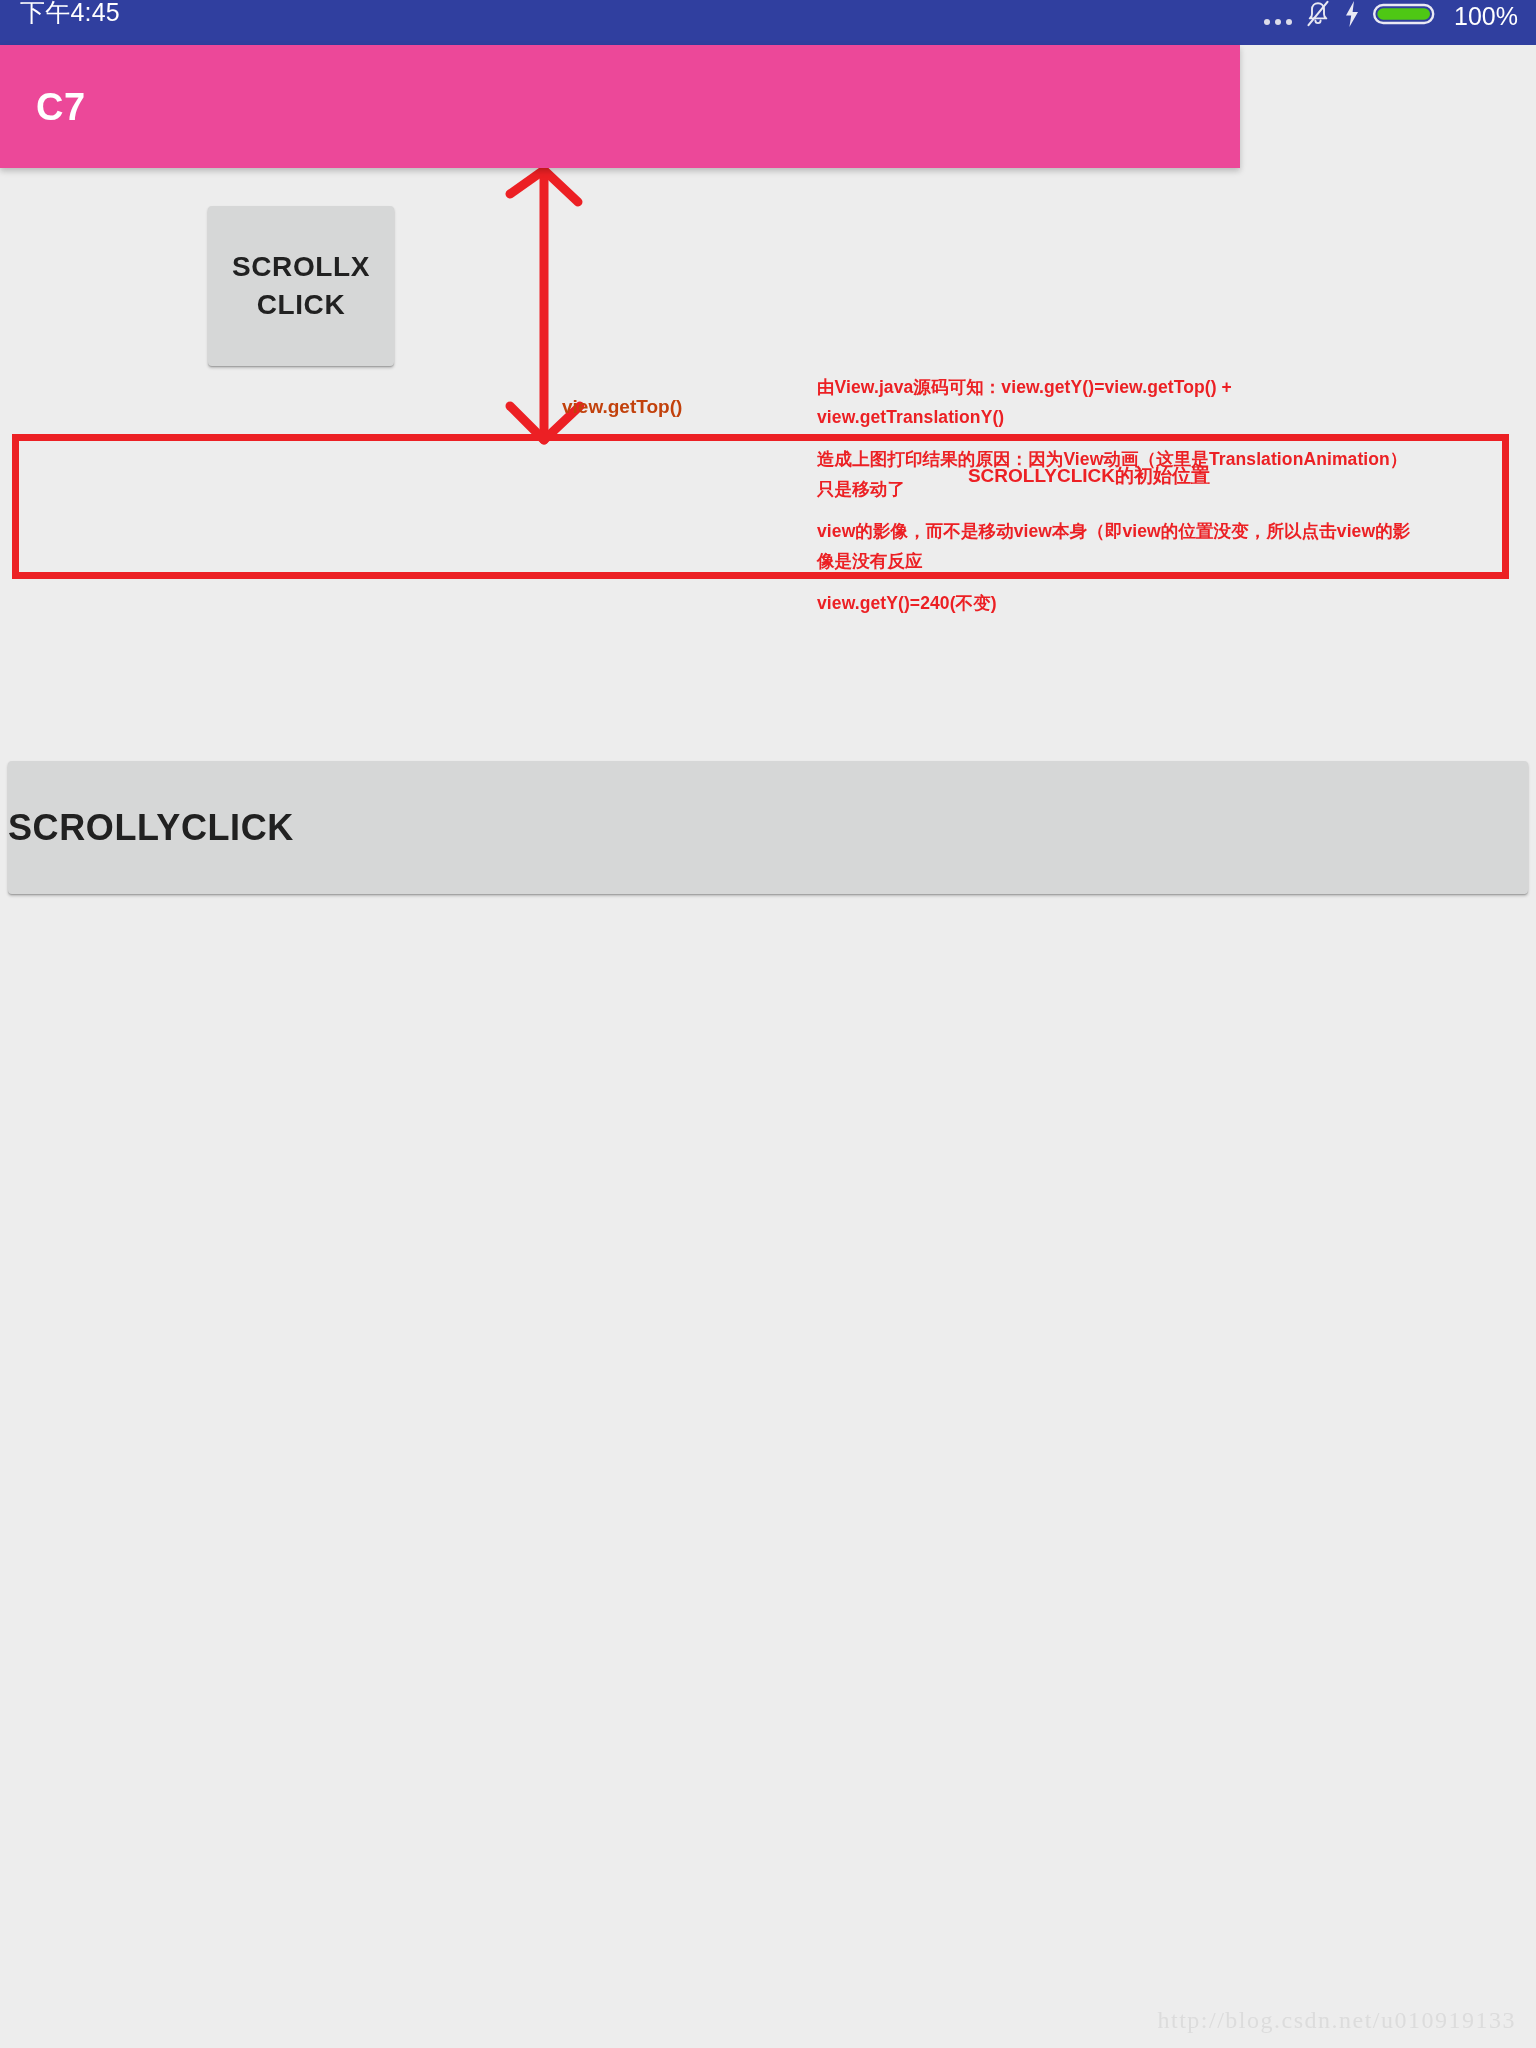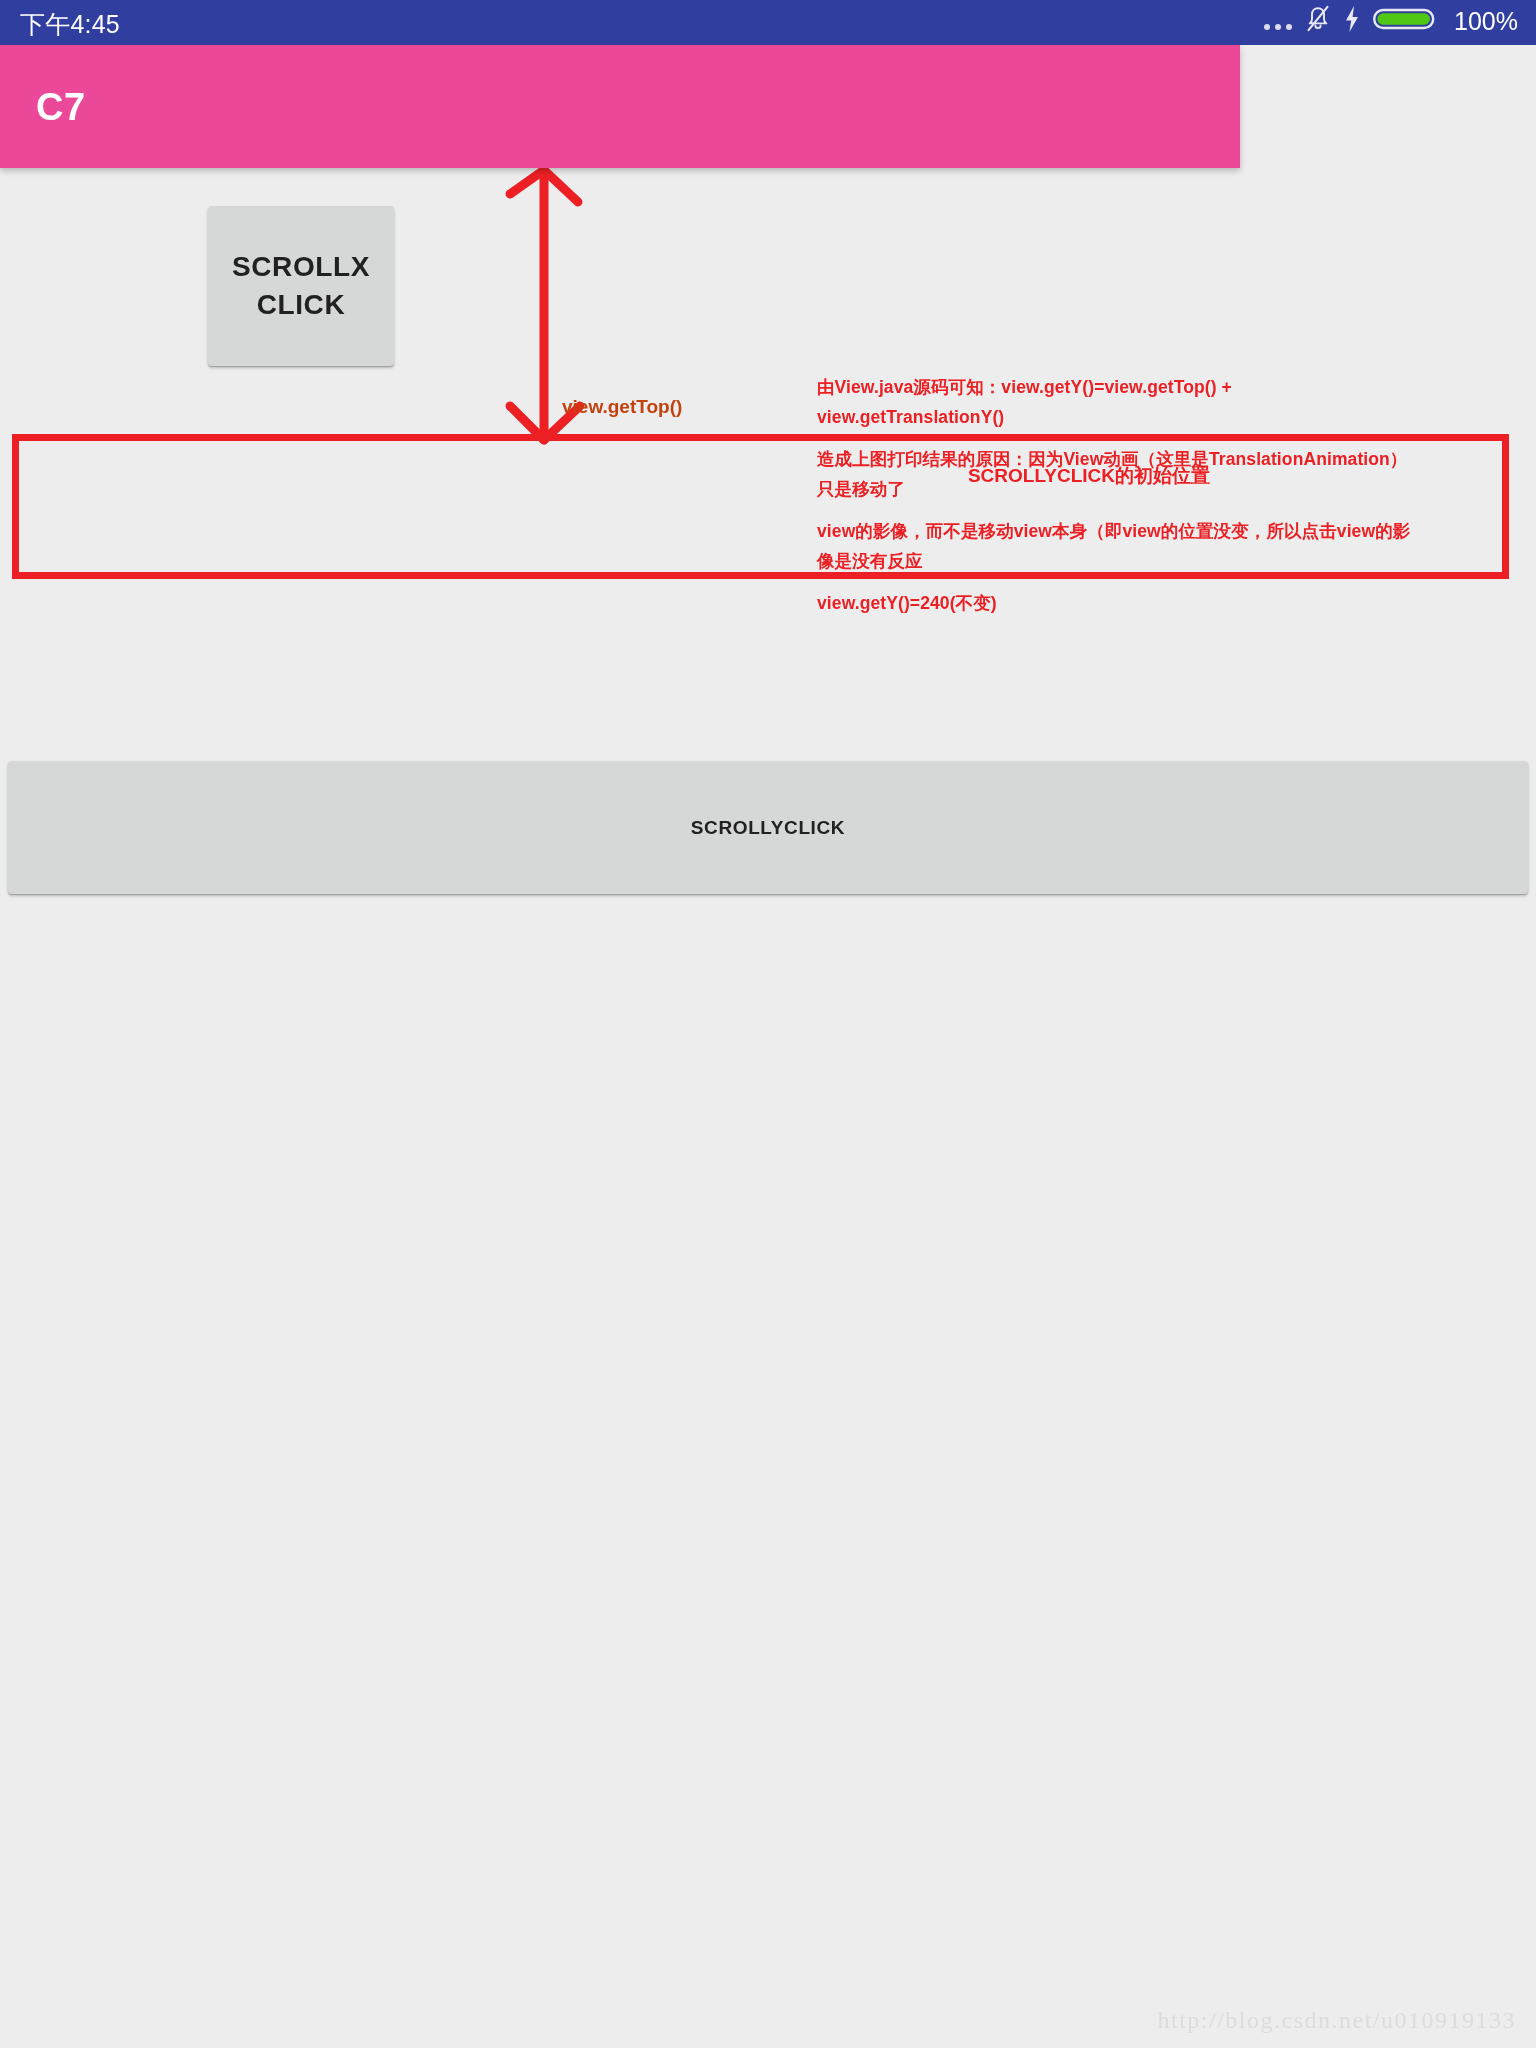--- a/index.html
+++ b/index.html
@@ -16,24 +16,24 @@
   }
 
   
   #status-bar {
     position: absolute;
     left: 0; top: 0;
     width: 1536px;
     height: 45px;
     background: #303f9f;
     display: flex;
-    align-items: flex-end;
+    align-items: flex-start;
     justify-content: space-between;
     box-sizing: border-box;
-    padding: 0 18px 8px 20px;
+    padding: 0 18px 0 20px;
     color: #ffffff;
   }
   #status-clock {
     font-size: 25px;
     letter-spacing: 0.2px;
     line-height: 1;
   }
   #status-icons {
     display: flex;
     align-items: center;
@@ -117,24 +117,24 @@
   #scrollx-button span {
     display: block;
     width: 152px;
     word-break: break-all;
   }
   #scrolly-button {
     left: 8px;
     top: 593px;
     width: 1520px;
     height: 133px;
-    font-size: 19px;
+    font-size: 36px;
     display: flex;
     align-items: center;
-    justify-content: center;
+    justify-content: flex-start;
   }
 
   
   #initial-position-box {
     position: absolute;
     left: 12px;
     top: 266px;
     width: 1497px;
     height: 145px;
     border: 7px solid #ec2024;

